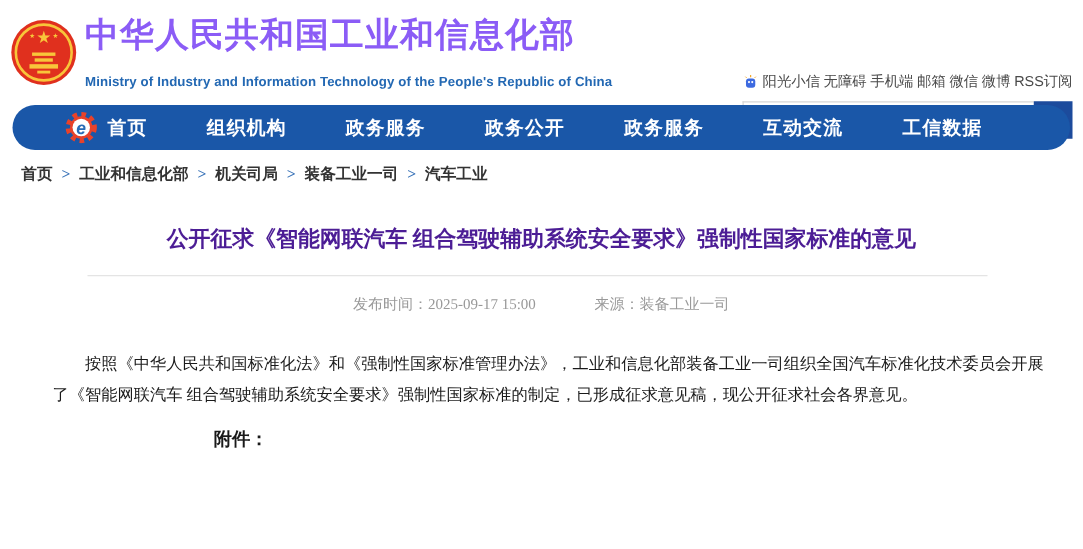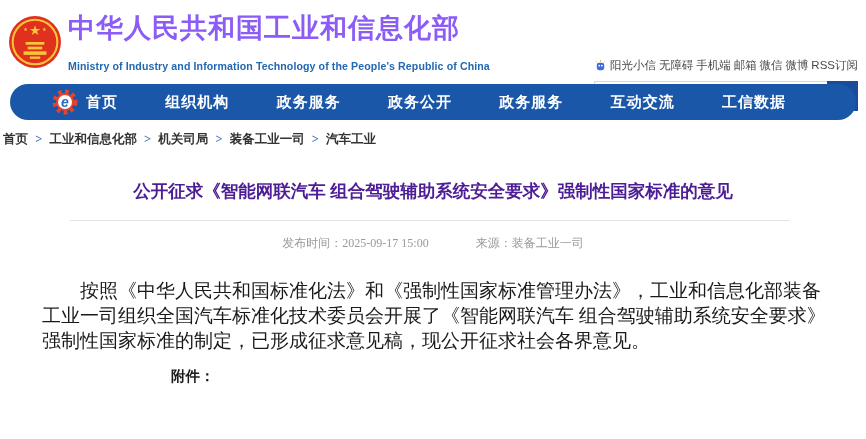--- a/index.html
+++ b/index.html
@@ -28,34 +28,34 @@
 
   
   .nav { position:absolute; left:10px; top:84px; width:846px; height:36px; background:#1a57a8;
     border-radius:18px; display:flex; align-items:center; padding:0 70px 0 42px; }
   .nav-logo { width:26px; height:26px; margin-right:8px; }
   .nav-items { flex:1; display:flex; justify-content:space-between; align-items:center; }
   .nav-item { color:#fff; font-size:15px; font-weight:bold; cursor:pointer; white-space:nowrap;
     font-family:"Liberation Serif","DejaVu Serif",serif; letter-spacing:1px; }
 
   
-  .breadcrumb { position:absolute; left:3px; top:131px; font-size:12.5px; color:#333;
+  .breadcrumb { position:absolute; left:17px; top:131px; font-size:12.5px; color:#333;
     font-family:"Liberation Serif","DejaVu Serif",serif; font-weight:bold; }
   .crumb { cursor:pointer; }
   .crumb-sep { color:#3b74b9; margin:0 4px; font-weight:bold; }
 
   
   .article { position:absolute; left:0; top:155px; width:866px; }
   .article-title { text-align:center; font-size:17.5px; font-weight:bold; color:#4c1d95;
     font-family:"Liberation Serif","DejaVu Serif",serif; margin-top:24px; padding:0 90px; }
   .title-divider { height:1px; background:#e4e4e4; margin:17px 76px 0 70px; }
   .article-meta { text-align:center; color:#999; font-size:12px; margin-top:14px;
     font-family:"Liberation Serif","DejaVu Serif",serif; }
   .meta-source { margin-left:44px; }
-  .article-body { margin:26px 30px 0 42px; font-size:19px; color:#1a1a1a; line-height:25px;
+  .article-body { margin:26px 30px 0 42px; font-size:13px; color:#1a1a1a; line-height:25px;
     font-family:"Liberation Serif","DejaVu Serif",serif; }
   .article-body p { text-indent:2em; }
   .attachments { margin:14px 30px 0 95px; font-size:14.5px; color:#1a1a1a;
     font-family:"Liberation Serif","DejaVu Serif",serif; }
   .attachments-label { font-weight:bold; margin-left:28px; margin-bottom:7px;padding-left:48px; }
 </style>
 </head>
 <body>
 
 <div class="header">

